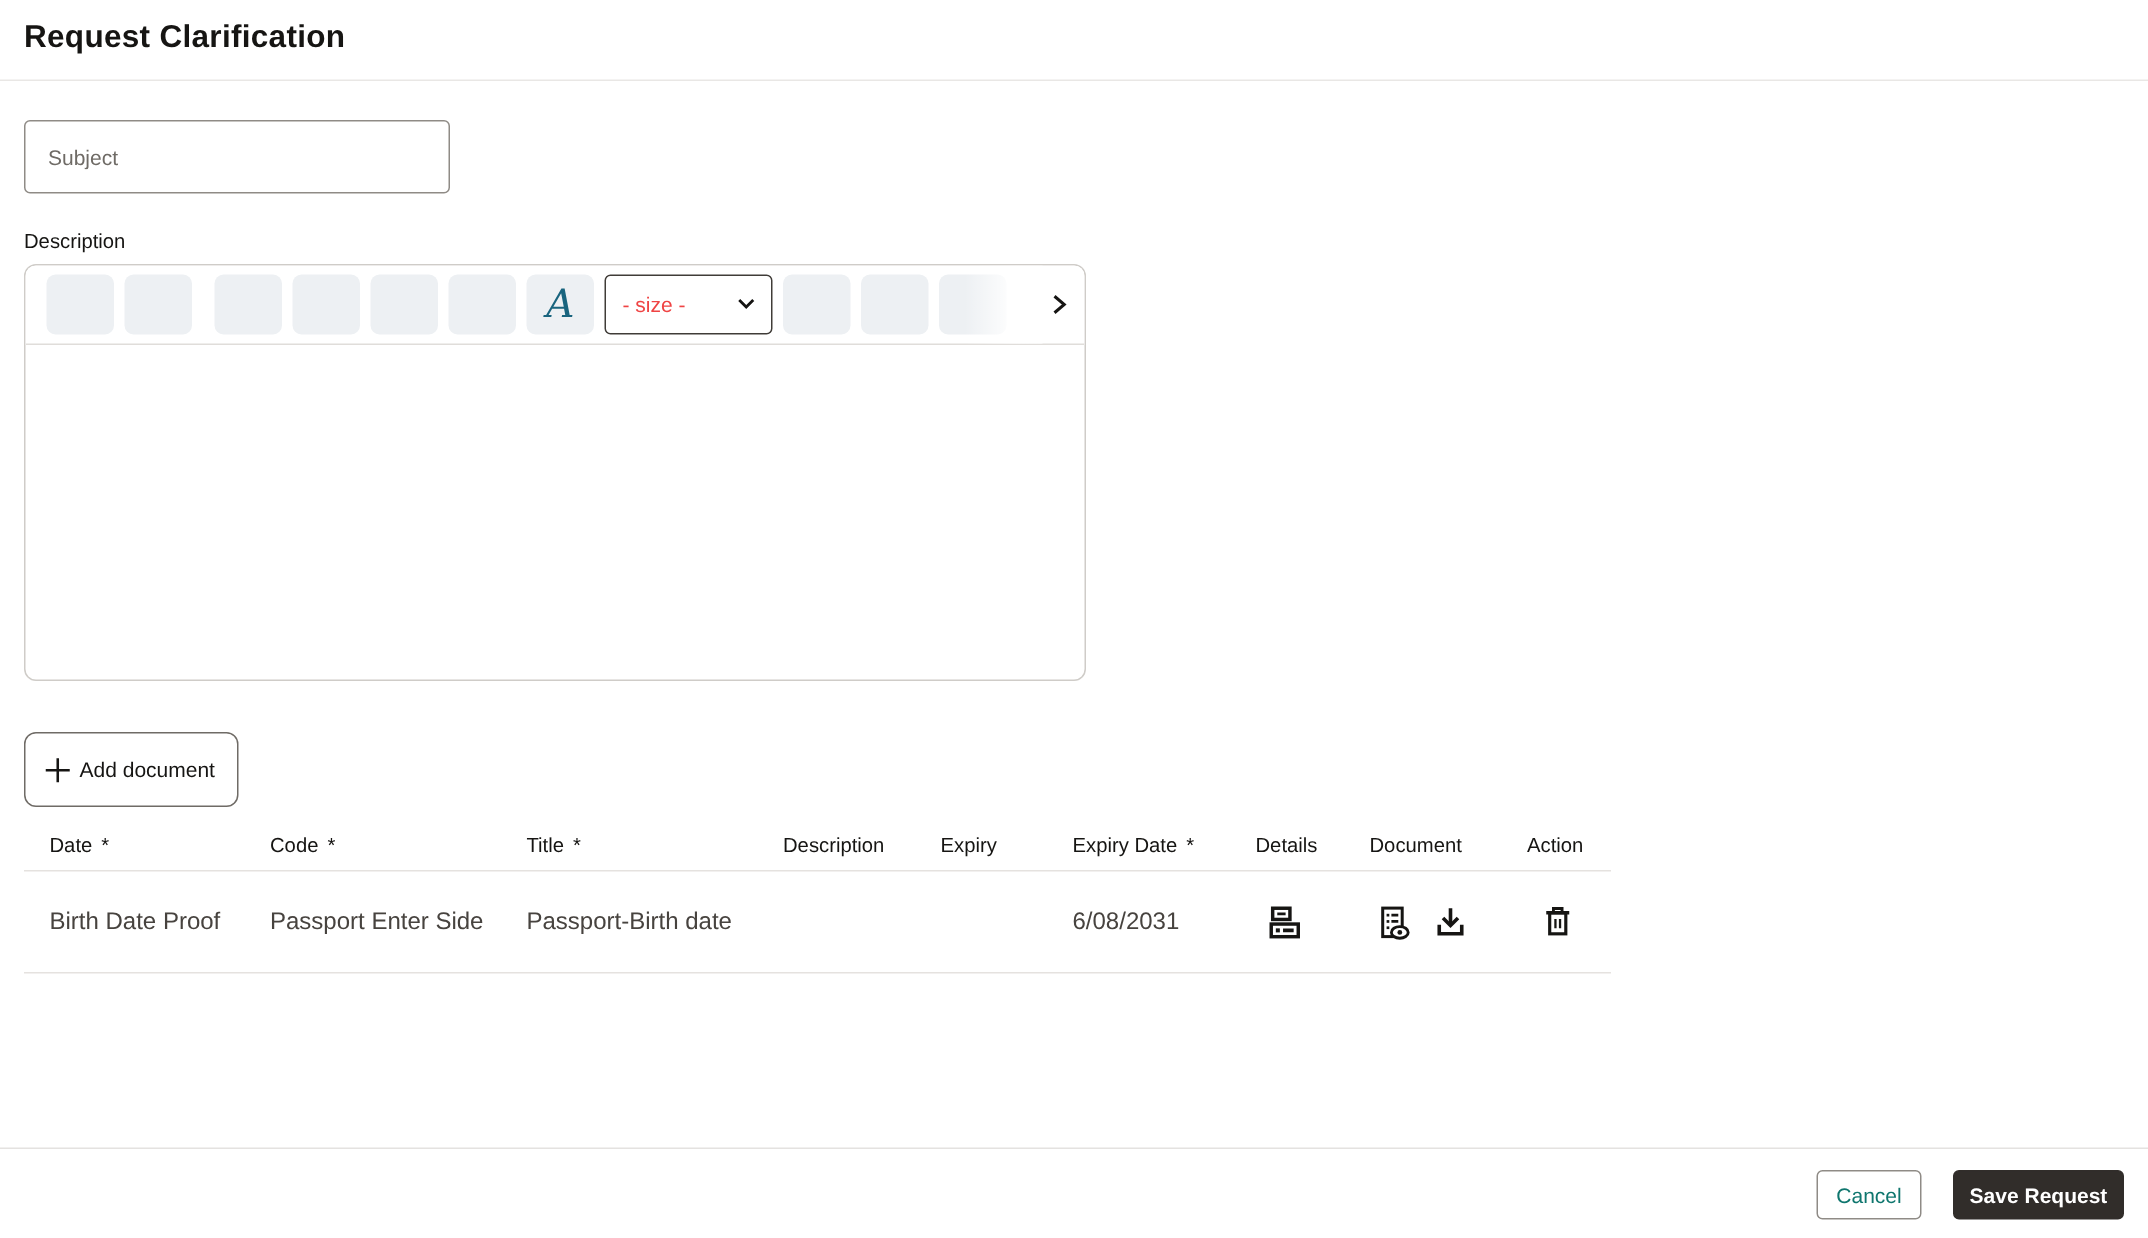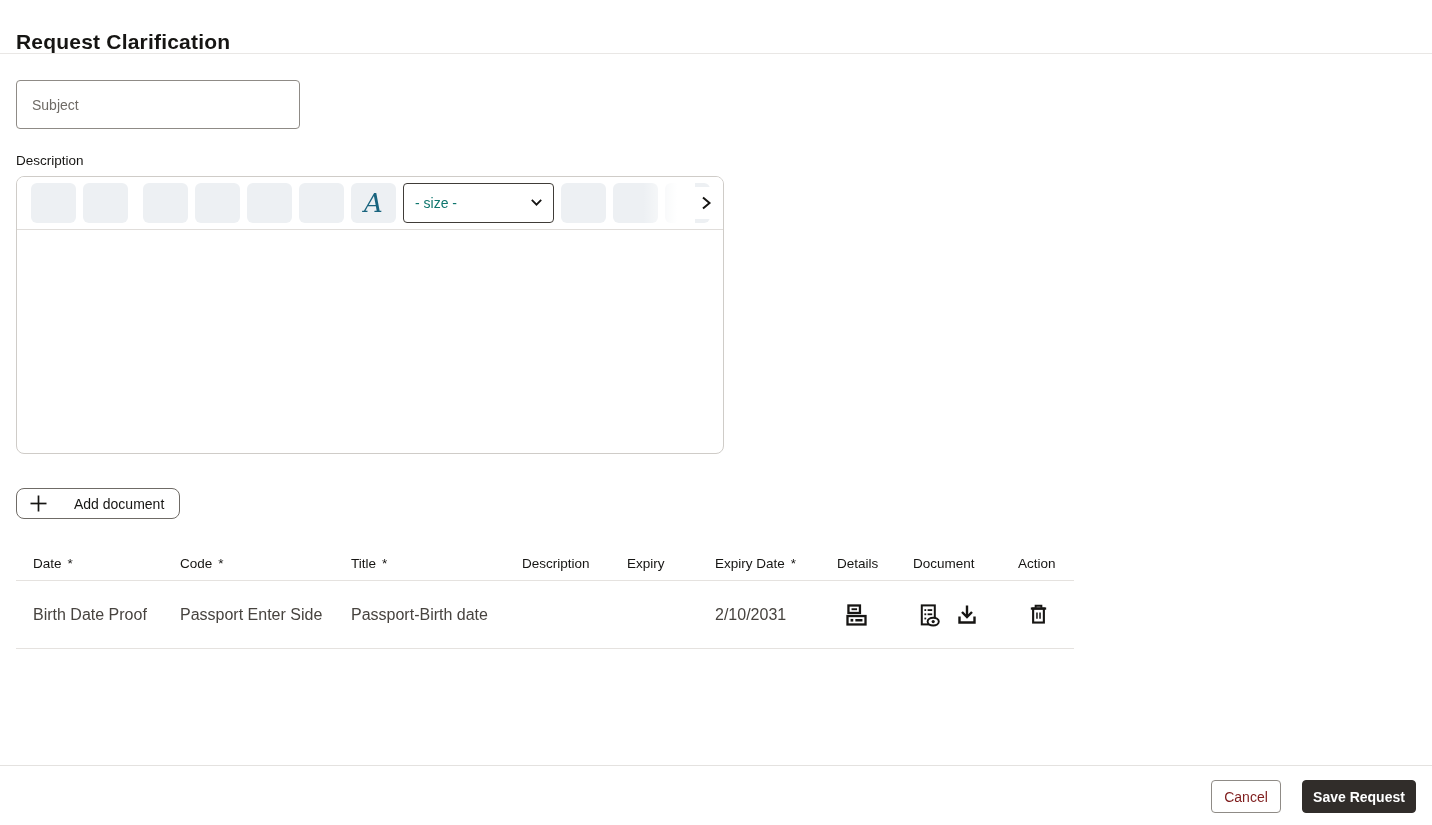--- a/index.html
+++ b/index.html
@@ -1,20 +1,20 @@
 <!DOCTYPE html>
 <html><head>
 <meta charset="utf-8">
 <style>
   * { box-sizing: border-box; margin: 0; padding: 0; }
   html, body { width: 1432px; height: 825px; background: #ffffff; overflow: hidden; }
   body { font-family: "Liberation Sans", sans-serif; color: #161513; position: relative; }
 
   .page-title {
-    position: absolute; left: 16px; top: 30px;
+    position: absolute; left: 16px; top: 13px;
     font-size: 21px; font-weight: 700; color: #161513; letter-spacing: .2px;
   }
   .top-divider { position: absolute; left: 0; top: 53px; width: 1432px; height: 1px; background: #e9e7e5; }
 
   
   .subject-input {
     position: absolute; left: 16px; top: 80px; width: 284px; height: 49px;
     border: 1px solid #8f8b86; border-radius: 4px; padding: 0 15px;
     font-family: "Liberation Sans", sans-serif; font-size: 14px; color: #c2410c; outline: none;
   }
@@ -36,22 +36,22 @@
     border: none; margin-right: 7px; flex: 0 0 auto; cursor: pointer;
   }
   .tb-gap { margin-left: 8px; }
   .tb-btn.font-btn {
     background: #edf0f3; display: flex; align-items: center; justify-content: center;
     font-family: "DejaVu Serif", serif; font-style: italic; font-size: 26px;
     color: #19647e; line-height: 1;
   }
   .size-select-wrap { position: relative; flex: 0 0 auto; margin-right: 7px; }
   .size-select {
-    width: 151px; height: 40px; border: 1px solid #403c38; border-radius: 4px;
-    background: #fff; font-family: "Liberation Sans", sans-serif; font-size: 14px; color: #0f766e;
+    width: 112px; height: 40px; border: 1px solid #403c38; border-radius: 4px;
+    background: #fff; font-family: "Liberation Sans", sans-serif; font-size: 14px; color: #ef4444;
     padding: 0 30px 0 11px; appearance: none; -webkit-appearance: none; outline: none;
   }
   .size-chevron { position: absolute; right: 9px; top: 11px; pointer-events: none; }
   .tb-fade {
     position: absolute; top: 0; right: 28px; width: 52px; height: 52px;
     background: linear-gradient(to right, rgba(255,255,255,0), #ffffff 65%);
     pointer-events: none;
   }
   .tb-overflow {
     position: absolute; right: 4px; top: 10px; width: 26px; height: 32px;
@@ -63,22 +63,22 @@
     padding: 9px 12px; font-family: "Liberation Sans", sans-serif; font-size: 15px; color: #161513;
   }
   .editor-textarea::placeholder { color: #4f4b47; opacity: 1; }
   .expand-btn {
     position: absolute; right: 9px; bottom: 9px; width: 22px; height: 22px;
     background: transparent; border: none; cursor: pointer; padding: 2px;
   }
 
   
   .add-doc-btn {
-    position: absolute; left: 16px; top: 488px; height: 31px;
-    display: flex; align-items: center; gap: 26px; padding: 0 15px 0 12px;
+    position: absolute; left: 16px; top: 488px; height: 50px;
+    display: flex; align-items: center; gap: 5px; padding: 0 15px 0 12px;
     background: #fff; border: 1px solid #6f6b66; border-radius: 8px; cursor: pointer;
     font-family: "Liberation Sans", sans-serif; font-size: 14px; color: #161513;
   }
 
   
   .doc-table { position: absolute; left: 16px; top: 546px; width: 1058px; }
   .tgrid { display: grid; grid-template-columns: 147px 171px 171px 105px 88px 122px 76px 105px 1fr; align-items: center; }
   .thead { height: 35px; border-bottom: 1px solid #e5e2df; }
   .th { padding-left: 17px; font-size: 13.5px; color: #161513; white-space: nowrap; }
   .th .req { margin-left: 6px; }
@@ -88,21 +88,21 @@
   .td.c-details { padding-left: 25px; }
   .td.c-document { padding-left: 21px; }
   .td.c-action { padding-left: 26px; }
   .icon-btn { background: transparent; border: none; padding: 0; cursor: pointer; display: flex; align-items: center; }
 
   
   .footer-divider { position: absolute; left: 0; top: 765px; width: 1432px; height: 1px; background: #e4e2e0; }
   .cancel-btn {
     position: absolute; left: 1211px; top: 780px; width: 70px; height: 33px;
     background: #fff; border: 1px solid #8f8b86; border-radius: 4px; cursor: pointer;
-    font-family: "Liberation Sans", sans-serif; font-size: 14px; color: #7f1d1d;
+    font-family: "Liberation Sans", sans-serif; font-size: 14px; color: #0f766e;
   }
   .save-btn {
     position: absolute; left: 1302px; top: 780px; width: 114px; height: 33px;
     background: #312d2a; border: 1px solid #312d2a; border-radius: 4px; cursor: pointer;
     font-family: "Liberation Sans", sans-serif; font-size: 14px; font-weight: 700; color: #ffffff;
   }
 </style>
 </head>
 <body>
 
@@ -162,21 +162,21 @@
     <div class="th"><span>Document</span><span class="req"></span></div>
     <div class="th"><span>Action</span><span class="req"></span></div>
   </div>
 
   <div class="tgrid trow">
     <div class="td">Birth Date Proof</div>
     <div class="td">Passport Enter Side</div>
     <div class="td">Passport-Birth date</div>
     <div class="td"></div>
     <div class="td"></div>
-    <div class="td">2/10/2031</div>
+    <div class="td">6/08/2031</div>
 
     <div class="td icons c-details">
       <button class="icon-btn">
         <svg width="23" height="23" viewBox="0 0 24 24" fill="none">
           <rect x="3.6" y="2.6" width="12" height="7.8" stroke="#161513" stroke-width="2.4"></rect>
           <line x1="6.8" y1="6.5" x2="12.6" y2="6.5" stroke="#161513" stroke-width="2"></line>
           <rect x="2.6" y="13.6" width="18.8" height="8.8" stroke="#161513" stroke-width="2.4"></rect>
           <rect x="5.8" y="16.6" width="2.8" height="2.8" fill="#161513"></rect>
           <line x1="10.8" y1="18" x2="18.2" y2="18" stroke="#161513" stroke-width="2.6"></line>
         </svg>

